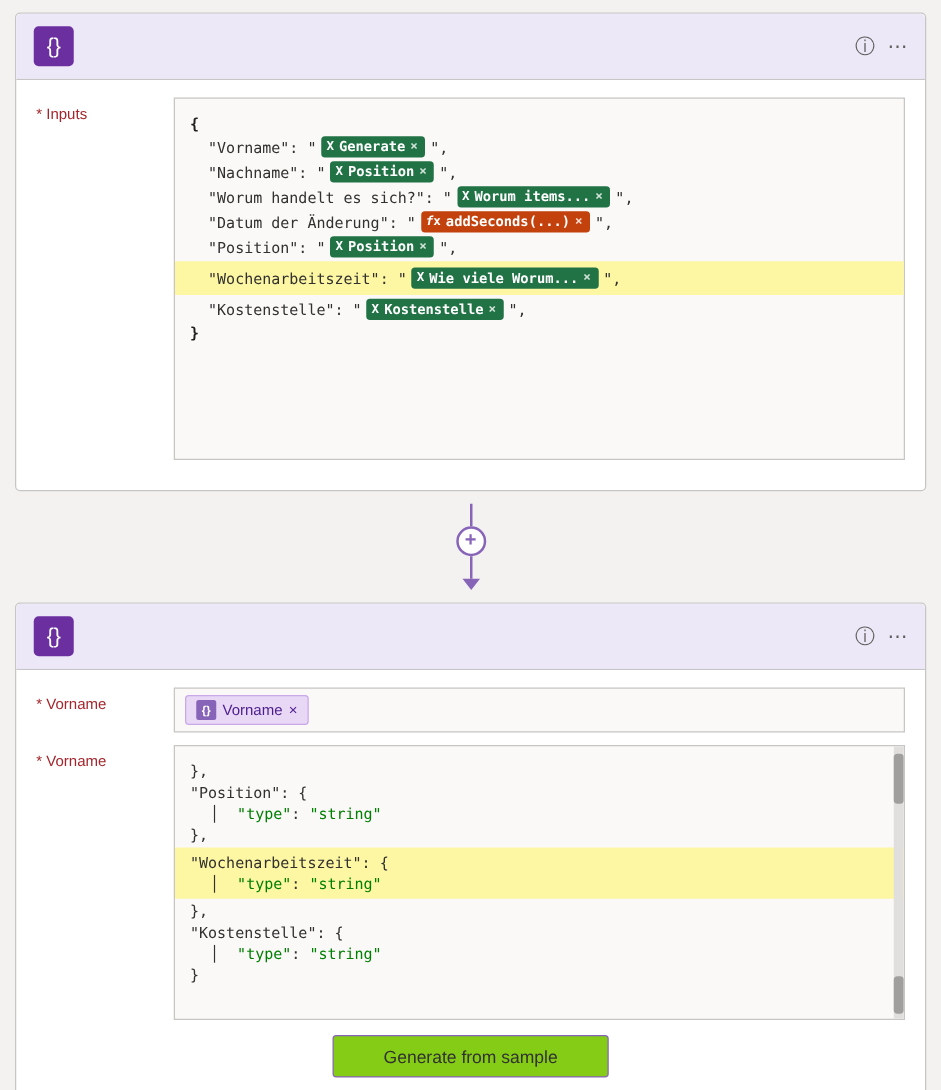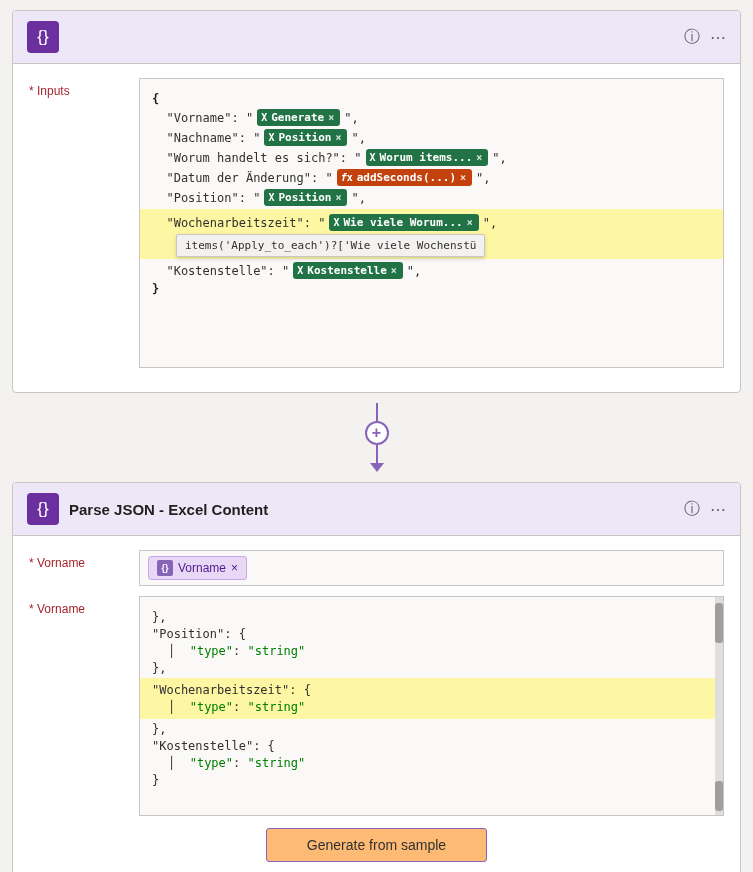--- a/index.html
+++ b/index.html
@@ -273,21 +273,21 @@
       justify-content: center;
       color: white;
       font-size: 9px;
       font-weight: bold;
     }
 
     .generate-btn {
       display: block;
       margin: 12px auto 14px auto;
       padding: 8px 40px;
-      background: #fdba74;
+      background: #84cc16;
       border: 1.5px solid #8764b8;
       color: #323130;
       font-size: 14px;
       font-weight: 500;
       cursor: pointer;
       border-radius: 3px;
     }
 
     .schema-indent {
       padding-left: 16px;
@@ -373,25 +373,20 @@
         <div class="highlighted-row">
           <div class="json-line">
             <span class="json-key">&nbsp;&nbsp;"Wochenarbeitszeit": "</span>
             <span class="token-chip token-excel">
               <span class="token-icon">X</span>
               <span>Wie viele Worum...</span>
               <span class="token-close">×</span>
             </span>
             <span class="json-key">",</span>
           </div>
-          <div style="display:flex; align-items:flex-start; padding-left: 20px; margin-top:2px;">
-            <div class="tooltip-box">
-              <span>items('Apply_to_each')?['Wie viele Wochenstü</span>
-            </div>
-          </div>
         </div>
 
         <div class="json-line">
           <span class="json-key">&nbsp;&nbsp;"Kostenstelle": "</span>
           <span class="token-chip token-excel">
             <span class="token-icon">X</span>
             <span>Kostenstelle</span>
             <span class="token-close">×</span>
           </span>
           <span class="json-key">",</span>
@@ -410,21 +405,20 @@
   <div class="connector-plus">+</div>
   <div class="connector-line"></div>
   <div class="connector-arrow"></div>
 </div>
 
 <div class="card">
   <div class="card-header">
     <div class="card-icon">
       <span>{}</span>
     </div>
-    <span class="card-title">Parse JSON - Excel Content</span>
     <div class="card-header-actions">
       <span class="help-icon">ⓘ</span>
       <span class="more-icon">⋯</span>
     </div>
   </div>
 
   <div class="card-body">
 
     <div class="field-row">
       <div class="field-label">

